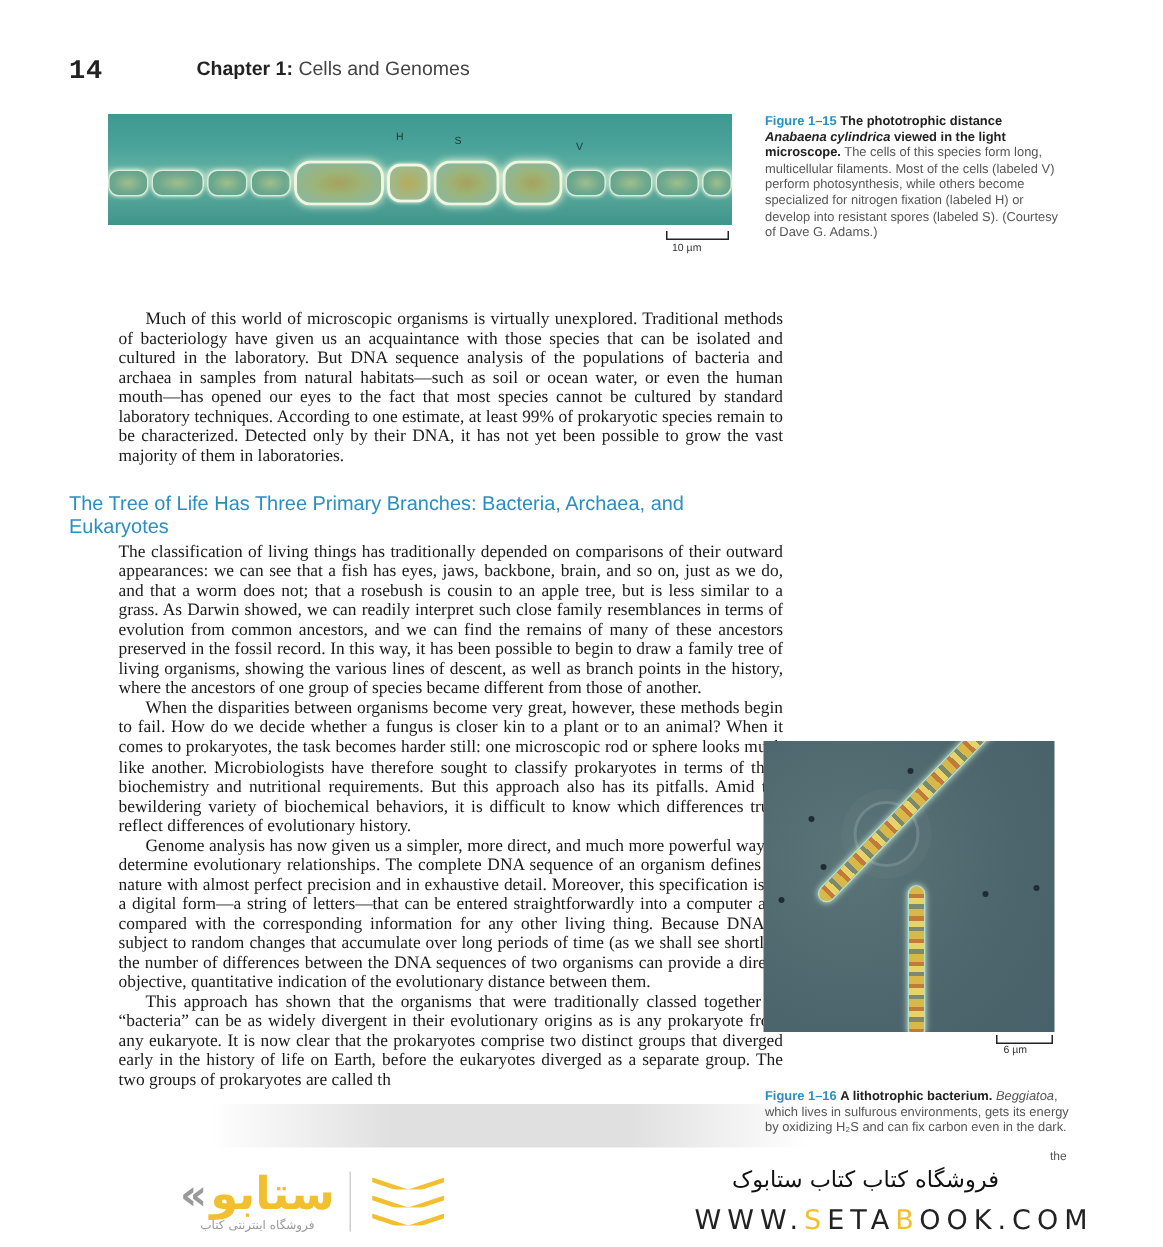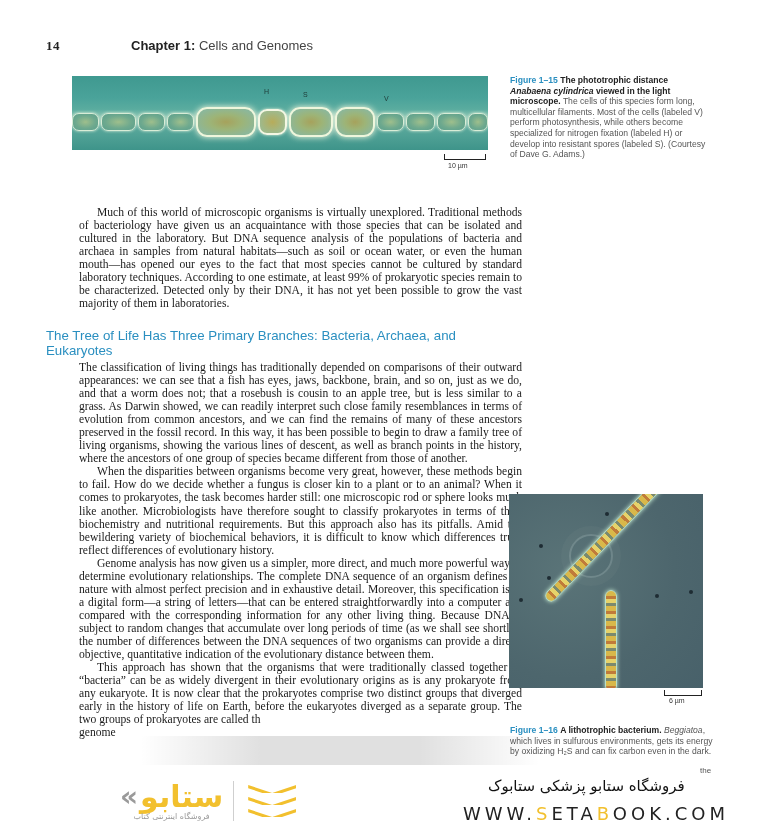--- a/index.html
+++ b/index.html
@@ -1,20 +1,20 @@
 <!DOCTYPE html>
 <html><head>
 <meta charset="utf-8">
 <style>
   html, body { margin:0; padding:0; }
   body { width:775px; height:831px; background:#ffffff; position:relative; overflow:hidden; font-family:"Liberation Serif", serif; color:#1a1a1a; }
   .abs { position:absolute; }
 
   
-  .page-num { left:46px; top:38px; font-family:Liberation Serif, serif; font-size:13px; font-weight:bold; color:#222; letter-spacing:0.5px; }
+  .page-num { left:46px; top:38px; font-family:Liberation Mono, monospace; font-size:18px; font-weight:bold; color:#222; letter-spacing:0.5px; }
   .chapter { left:92px; top:38px; font-family:"Liberation Sans", sans-serif; font-size:13px; color:#222;margin-left:39px; }
   .chapter b { font-weight:bold; }
   .chapter .ch-title { color:#444; font-weight:normal; }
 
   
   .fig15 { left:72px; top:76px; width:416px; height:74px; overflow:hidden;
     background: linear-gradient(180deg,#3f9990 0%,#4aa39a 30%,#5aac9f 45%,#8ec6b4 55%,#5ba99c 68%,#3e948a 100%); }
   .fig15 .cells { position:absolute; left:0; top:35px; width:416px; height:22px; display:flex; align-items:center; gap:2px; }
   .fig15 .cell { height:16px; border-radius:7px; background:radial-gradient(ellipse at center,#9fbf8c 0%,#6ea98e 55%,#5a9f8d 100%); border:1px solid #d8ecd6; box-shadow:0 0 3px #e8f4e0; }
   .fig15 .cell.big { height:26px; border-radius:11px; background:radial-gradient(ellipse at center,#a6a25c 0%,#9db477 40%,#8cb79a 80%); border:2px solid #eef6dc; box-shadow:0 0 6px #f4f8e0; }
@@ -111,21 +111,20 @@
   <p>Much of this world of microscopic organisms is virtually unexplored. Traditional methods of bacteriology have given us an acquaintance with those species that can be isolated and cultured in the laboratory. But DNA sequence analysis of the populations of bacteria and archaea in samples from natural habitats—such as soil or ocean water, or even the human mouth—has opened our eyes to the fact that most species cannot be cultured by standard laboratory techniques. According to one estimate, at least 99% of prokaryotic species remain to be characterized. Detected only by their DNA, it has not yet been possible to grow the vast majority of them in laboratories.</p>
 </div>
 
 <div class="abs heading">The Tree of Life Has Three Primary Branches: Bacteria, Archaea, and Eukaryotes</div>
 
 <div class="abs bodytext para2">
   <p class="noindent">The classification of living things has traditionally depended on comparisons of their outward appearances: we can see that a fish has eyes, jaws, backbone, brain, and so on, just as we do, and that a worm does not; that a rosebush is cousin to an apple tree, but is less similar to a grass. As Darwin showed, we can readily interpret such close family resemblances in terms of evolution from common ancestors, and we can find the remains of many of these ancestors preserved in the fossil record. In this way, it has been possible to begin to draw a family tree of living organisms, showing the various lines of descent, as well as branch points in the history, where the ancestors of one group of species became different from those of another.</p>
   <p>When the disparities between organisms become very great, however, these methods begin to fail. How do we decide whether a fungus is closer kin to a plant or to an animal? When it comes to prokaryotes, the task becomes harder still: one microscopic rod or sphere looks much like another. Microbiologists have therefore sought to classify prokaryotes in terms of their biochemistry and nutritional requirements. But this approach also has its pitfalls. Amid the bewildering variety of biochemical behaviors, it is difficult to know which differences truly reflect differences of evolutionary history.</p>
   <p>Genome analysis has now given us a simpler, more direct, and much more powerful way to determine evolutionary relationships. The complete DNA sequence of an organism defines its nature with almost perfect precision and in exhaustive detail. Moreover, this specification is in a digital form—a string of letters—that can be entered straightforwardly into a computer and compared with the corresponding information for any other living thing. Because DNA is subject to random changes that accumulate over long periods of time (as we shall see shortly), the number of differences between the DNA sequences of two organisms can provide a direct, objective, quantitative indication of the evolutionary distance between them.</p>
   <p>This approach has shown that the organisms that were traditionally classed together as “bacteria” can be as widely divergent in their evolutionary origins as is any prokaryote from any eukaryote. It is now clear that the prokaryotes comprise two distinct groups that diverged early in the history of life on Earth, before the eukaryotes diverged as a separate group. The two groups of prokaryotes are called th</p>
-  <p class="noindent">genome</p>
 </div>
 
 <div class="abs fig16">
   <div class="halo"></div>
   <div class="rod1"></div>
   <div class="rod2"></div>
   <div class="dot" style="left:30px;top:50px"></div>
   <div class="dot" style="left:38px;top:82px"></div>
   <div class="dot" style="left:96px;top:18px"></div>
   <div class="dot" style="left:146px;top:100px"></div>
@@ -153,16 +152,16 @@
     </div>
     <div class="sub">فروشگاه اینترنتی کتاب</div>
   </div>
   <div class="divider"></div>
   <div class="emblem">
     <span style="top:4px"></span>
     <span style="top:16px"></span>
     <span style="top:28px"></span>
   </div>
 </div>
-<div class="abs wm-farsi">فروشگاه ستابو پزشکی ستابوک</div>
+<div class="abs wm-farsi">فروشگاه کتاب کتاب ستابوک</div>
 <div class="abs wm-url">
   <span>WWW.</span><span class="hl">S</span><span>ETA</span><span class="hl">B</span><span>OOK.COM</span>
 </div>
 
 </body></html>

